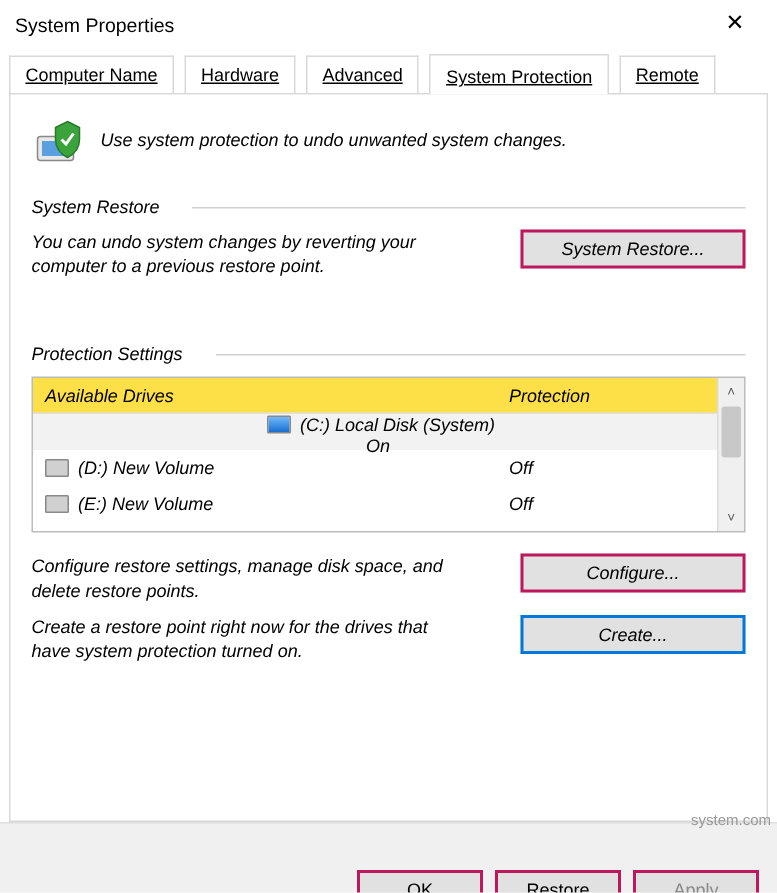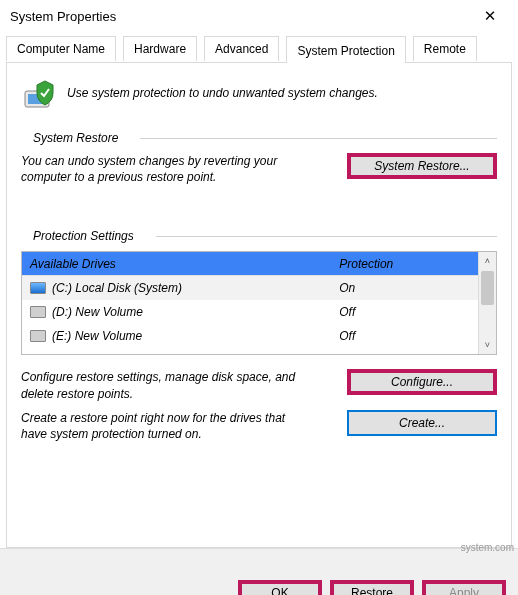--- a/index.html
+++ b/index.html
@@ -24,24 +24,25 @@
   .titlebar-title { font-size: 13px; }
   .close-x {
     font-size: 15px;
     width: 40px;
     text-align: center;
     line-height: 30px;
     cursor: pointer;
   }
   .tabs {
     display: flex;
-    align-items: flex-start;
+    align-items: flex-end;
     gap: 7px;
     padding: 0 6px;
     margin-top: 4px;
+    text-decoration: underline;
   }
   .tab {
     border: 1px solid #d9d9d9;
     border-bottom: none;
     background: #fff;
     padding: 5px 10px 5px 10px;
     cursor: pointer;
     font-size: 12px;
   }
   .tab.active {
@@ -69,72 +70,72 @@
     width: 36px;
     height: 36px;
     position: relative;
     flex-shrink: 0;
   }
   .shield-icon svg { width: 36px; height: 36px; }
   .group-label {
     display: flex;
     align-items: center;
     gap: 22px;
-    margin: 12px 0 8px 12px;
+    margin: 12px 0 8px 0;
     color: #000;
   }
   .group-label .line {
     flex: 1;
     height: 1px;
     background: #d0d0d0;
   }
   .row {
     display: flex;
     align-items: flex-start;
     justify-content: space-between;
     gap: 36px;
     margin-bottom: 8px;
   }
   .row-text { flex: 1; line-height: 1.35; }
   .btn {
     min-width: 150px;
     height: 26px;
     background: #e1e1e1;
-    border: 4px solid #be185d;
+    border: 2px solid #be185d;
     font: inherit;
     cursor: pointer;
     padding: 0 10px;
   }
   .btn.default {
     border: 2px solid #0078d7;
     background: #e1e1e1;
   }
   .btn:disabled { color: #888; }
   .drive-table-wrap {
     display: flex;
     border: 1px solid #bcbcbc;
     height: 104px;
     margin: 4px 0 14px 0;
   }
   .drive-table { flex: 1; }
   .drive-head {
     display: flex;
     border-bottom: 1px solid #e0e0e0;
-    background: #3b82f6;
+    background: #fde047;
     height: 24px;
     align-items: center;
   }
   .col-drive { flex: 2.2; padding-left: 8px; }
   .col-prot  { flex: 1; padding-left: 4px; }
   .drive-row {
     display: flex;
     height: 24px;
     align-items: center;
   }
-  .drive-row.sel { background: #f2f2f2; }
+  .drive-row.sel { background: #f2f2f2; flex-direction: column; }
   .drive-cell { display: flex; align-items: center; gap: 6px; }
   .disk-icon {
     width: 16px; height: 12px;
     background: #d0d0d0;
     border: 1px solid #888;
     border-radius: 1px;
     display: inline-block;
   }
   .disk-icon.sys { background: linear-gradient(#6fb8ff,#1a6fcf); }
   .vscroll {

